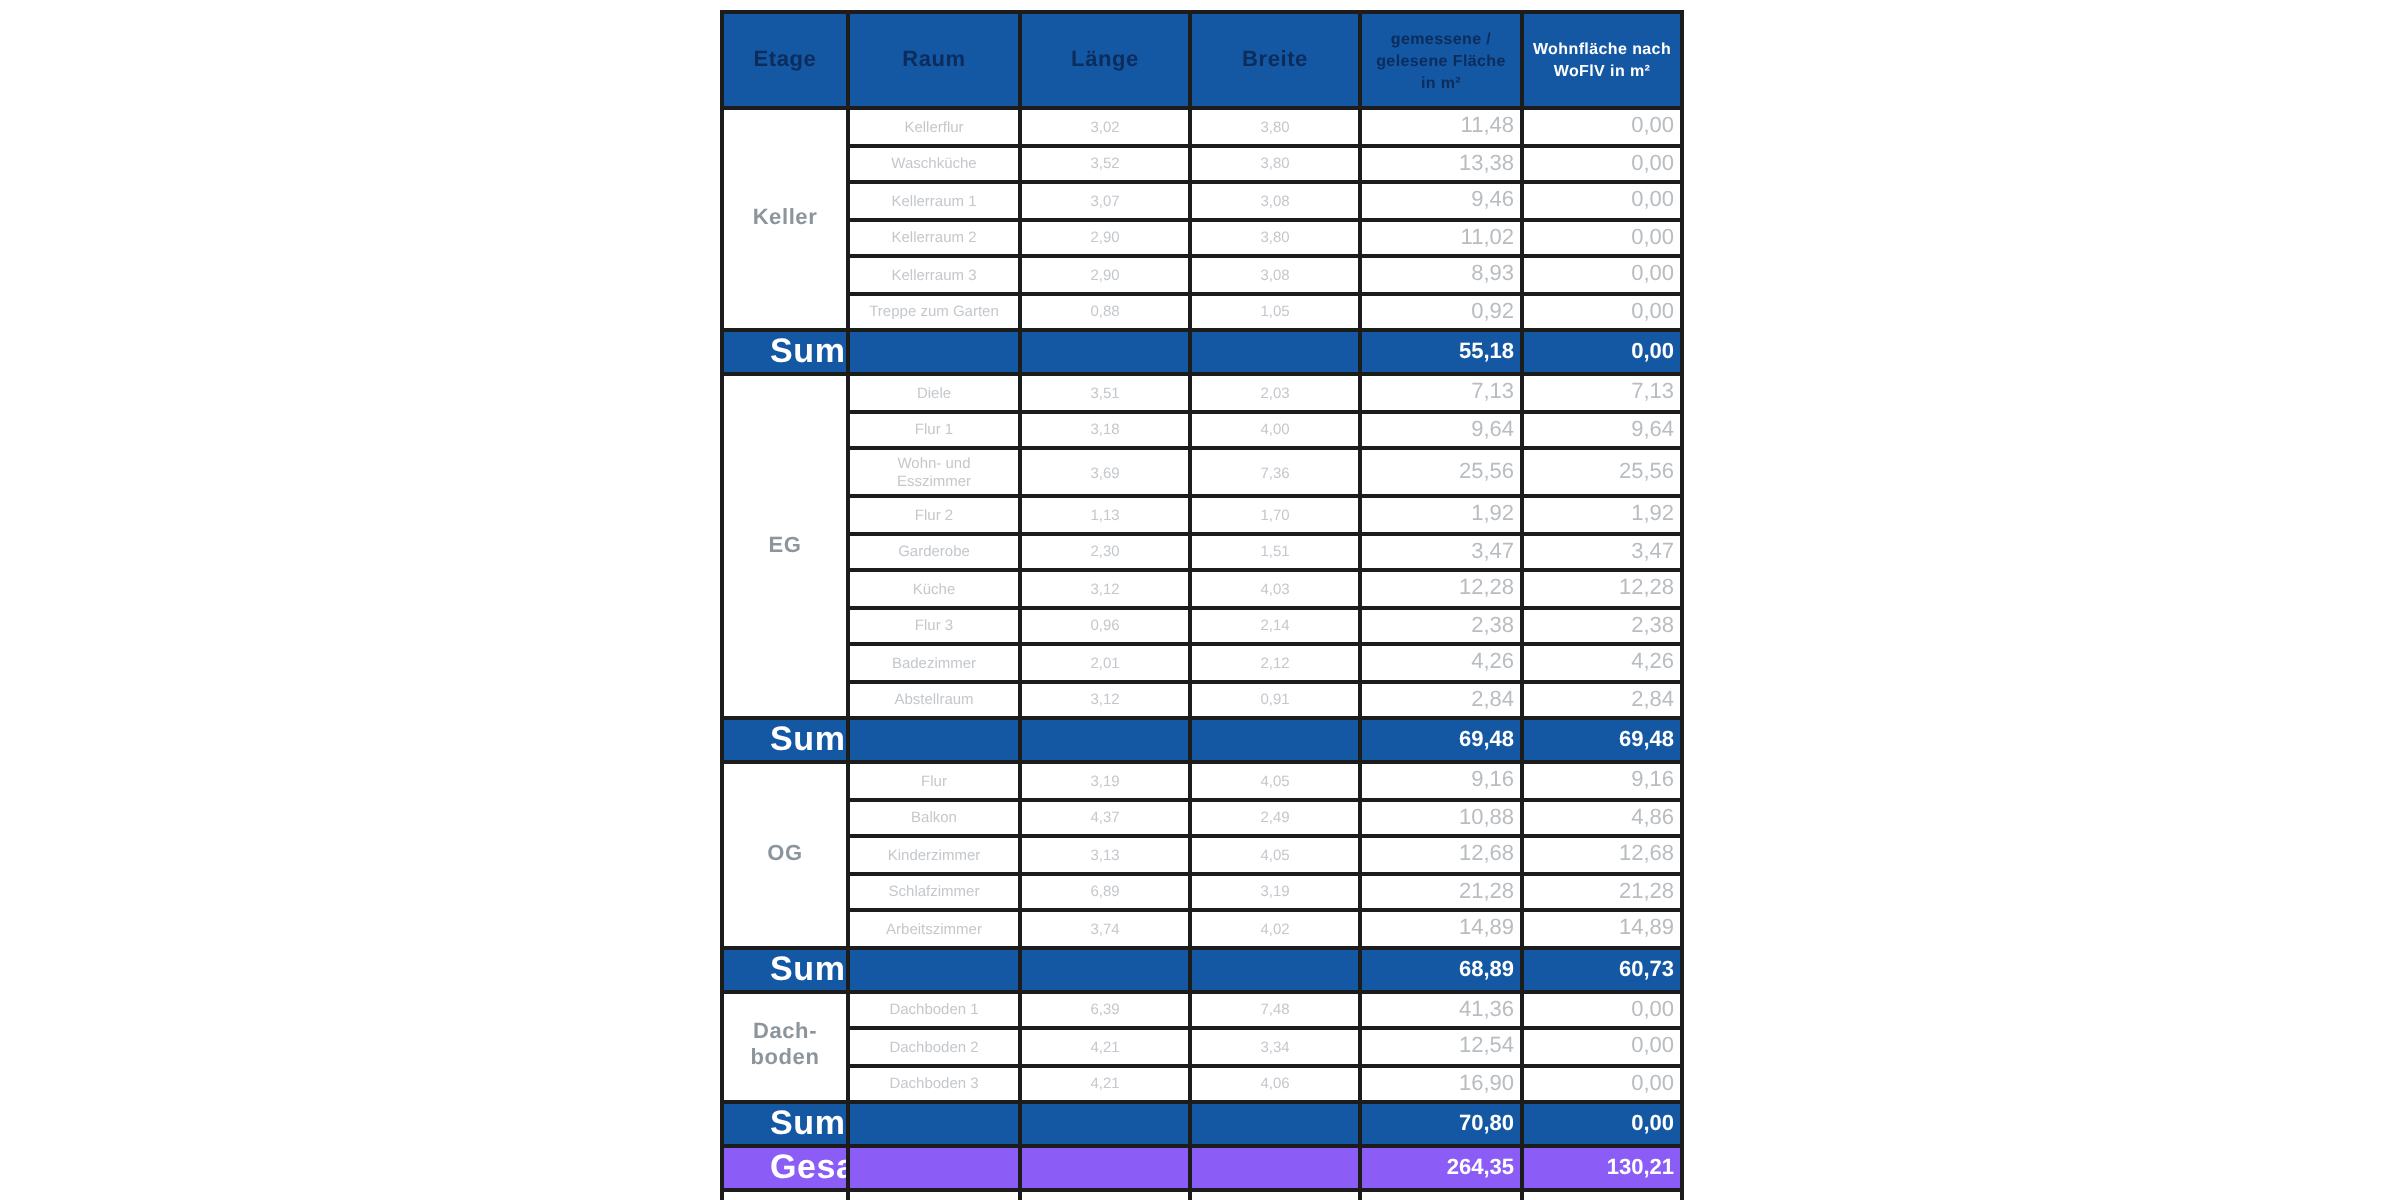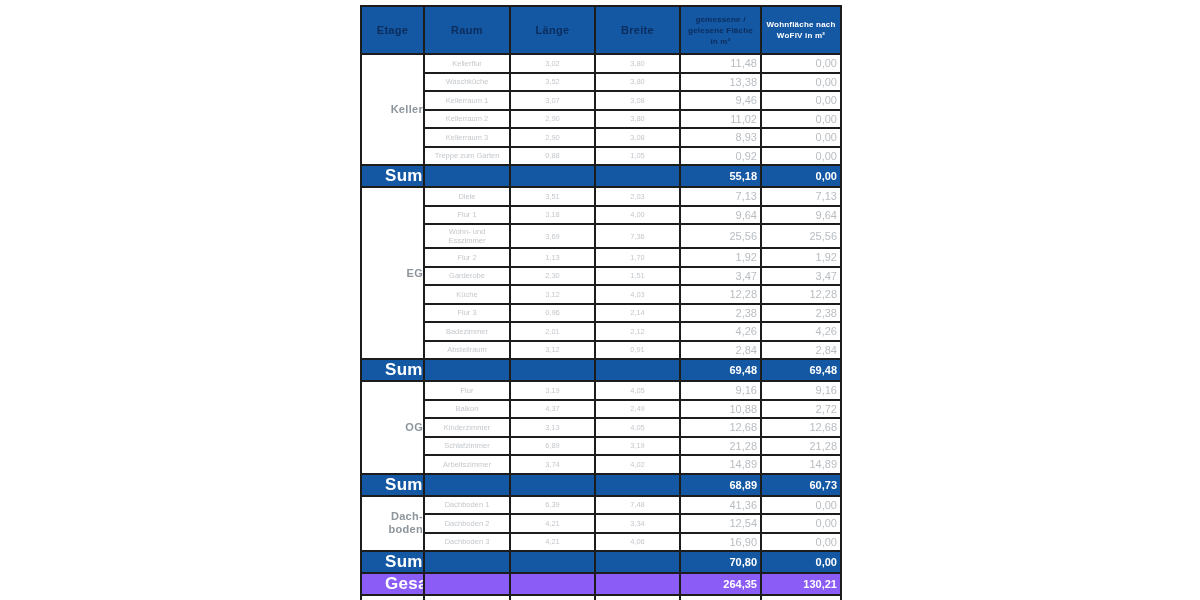--- a/index.html
+++ b/index.html
@@ -8,21 +8,21 @@
     overflow:hidden;font-family:"Liberation Sans",sans-serif;
   }
   .table-wrap{position:absolute;left:360px;top:5px;}
   table{border-collapse:collapse;table-layout:fixed;width:480px;}
   th,td{border:2px solid #1c1c1c;padding:0;overflow:hidden;}
   thead th{background:#1458a3;height:46px;font-weight:bold;vertical-align:middle;}
   .hdr-main{font-size:11px;color:#0c2c5c;letter-spacing:.3px;}
   .hdr-small{font-size:8px;line-height:11px;white-space:pre-line;color:#0c2c5c;letter-spacing:.2px;}
   .hdr-light{color:#ffffff;}
   .etage-cell{
-    color:#8d959c;font-weight:bold;font-size:11px;text-align:right;
+    color:#8d959c;font-weight:bold;font-size:11px;text-align:center;
     white-space:pre-line;line-height:13px;background:#ffffff;letter-spacing:.3px;vertical-align:middle;
   }
   .raum-cell{color:#c4c8cc;font-size:7.5px;text-align:center;white-space:pre-line;line-height:9px;padding:2px 1px;}
   .num-cell{color:#c4c8cc;font-size:7.5px;text-align:center;margin-top:28px;}
   .area-cell{color:#b8bdc2;font-size:11px;text-align:right;padding-right:3px;padding-left:20px;}
   .room-row{height:18.5px;}
   .summe-row td{background:#1458a3;height:17px;}
   .gesamt-row td{background:#8b5cf6;height:19px;}
   .summe-label{color:#ffffff;font-weight:bold;font-size:17px;text-align:left;padding-left:23px;letter-spacing:.3px;}
   .summe-value{color:#ffffff;font-weight:bold;font-size:11px;text-align:right;padding-right:3px;padding-left:19px;}
@@ -186,21 +186,21 @@
             <td class="num-cell">3,19</td>
             <td class="num-cell">4,05</td>
             <td class="area-cell">9,16</td>
             <td class="area-cell">9,16</td>
           </tr>
           <tr class="room-row">
             <td class="raum-cell">Balkon</td>
             <td class="num-cell">4,37</td>
             <td class="num-cell">2,49</td>
             <td class="area-cell">10,88</td>
-            <td class="area-cell">2,72</td>
+            <td class="area-cell">4,86</td>
           </tr>
           <tr class="room-row">
             <td class="raum-cell">Kinderzimmer</td>
             <td class="num-cell">3,13</td>
             <td class="num-cell">4,05</td>
             <td class="area-cell">12,68</td>
             <td class="area-cell">12,68</td>
           </tr>
           <tr class="room-row">
             <td class="raum-cell">Schlafzimmer</td>

